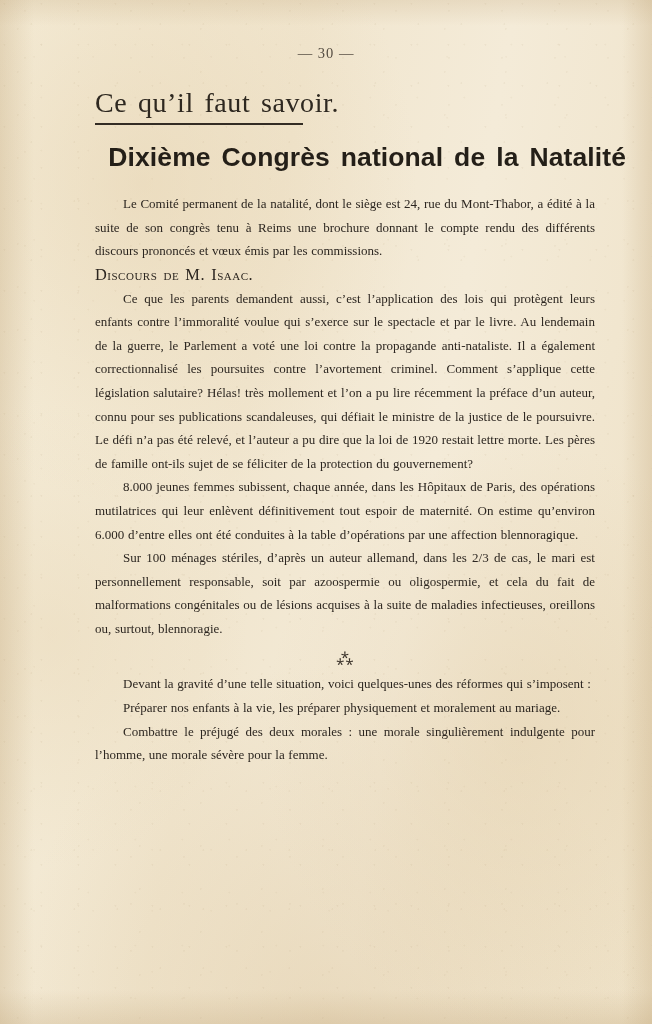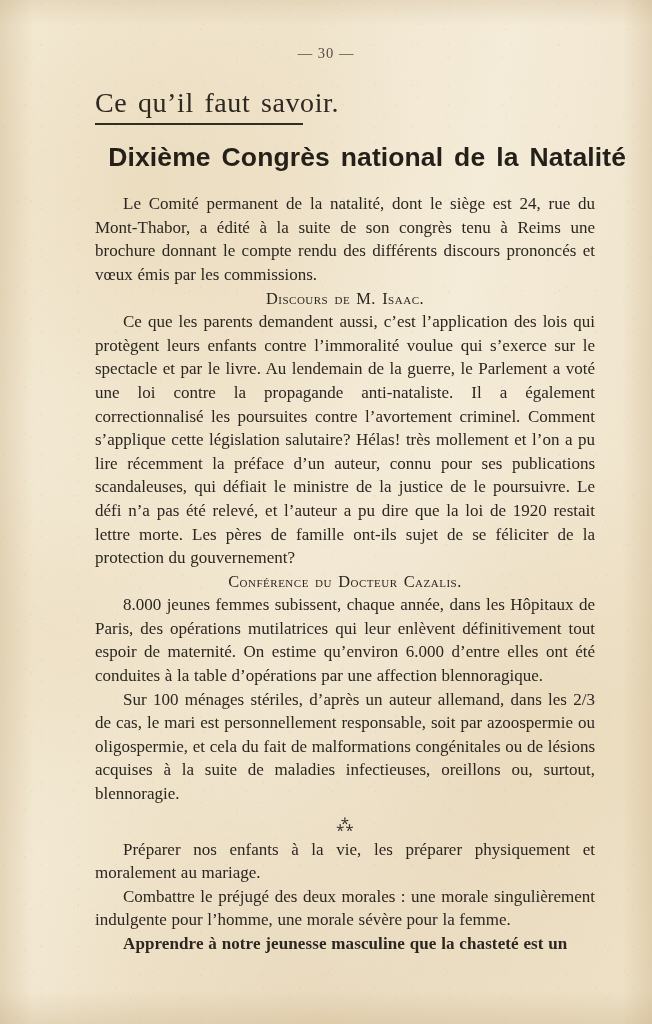--- a/index.html
+++ b/index.html
@@ -105,32 +105,32 @@
 
   
   .body {
     margin: 19px 0 0 0;
     padding: 0 57px 0 95px;
   }
   p.para {
     margin: 0;
     text-indent: 28px;
     text-align: justify;
-    font-size: 17px;
+    font-size: 13px;
     line-height: 23.6px;
     word-spacing: 0.4px;
     color: #2c2620;
     hyphens: manual;
   }
 
   
   p.speaker {
     margin: 0;
     text-indent: 0;
-    text-align: center;
+    text-align: left;
     font-size: 16.4px;
     line-height: 23.6px;
     font-variant: small-caps;
     letter-spacing: 0.5px;
     word-spacing: 1.6px;
     color: #2c2620;
   }
 
   
   p.para.strong-line {
@@ -169,32 +169,31 @@
 
     <div class="body">
 
       <p class="para">Le Comité permanent de la natalité, dont le siège est 24, rue du Mont-Thabor, a édité à la suite de son congrès tenu à Reims une brochure donnant le compte rendu des différents discours prononcés et vœux émis par les commissions.</p>
 
 
       <p class="speaker">Discours de M. Isaac.</p>
 
       <p class="para">Ce que les parents demandent aussi, c’est l’application des lois qui protègent leurs enfants contre l’immoralité voulue qui s’exerce sur le spectacle et par le livre. Au lendemain de la guerre, le Parlement a voté une loi contre la propagande anti-nataliste. Il a également correctionnalisé les poursuites contre l’avortement criminel. Comment s’applique cette législation salutaire? Hélas! très mollement et l’on a pu lire récemment la préface d’un auteur, connu pour ses publications scandaleuses, qui défiait le ministre de la justice de le poursuivre. Le défi n’a pas été relevé, et l’auteur a pu dire que la loi de 1920 restait lettre morte. Les pères de famille ont-ils sujet de se féliciter de la protection du gouvernement?</p>
 
-      <p class="speaker">Conférence du Docteur Cazalis.</p>
 
       <p class="para">8.000 jeunes femmes subissent, chaque année, dans les Hôpitaux de Paris, des opérations mutilatrices qui leur enlèvent définitivement tout espoir de maternité. On estime qu’environ 6.000 d’entre elles ont été conduites à la table d’opérations par une affection blennoragique.</p>
 
       <p class="para">Sur 100 ménages stériles, d’après un auteur allemand, dans les 2/3 de cas, le mari est personnellement responsable, soit par azoospermie ou oligospermie, et cela du fait de malformations congénitales ou de lésions acquises à la suite de maladies infectieuses, oreillons ou, surtout, blennoragie.</p>
 
       <div class="asterism">⁂</div>
 
+      <p class="para">Devant la gravité d’une telle situation, voici quelques-unes des réformes qui s’imposent :</p>
 
       <p class="para">Préparer nos enfants à la vie, les préparer physiquement et moralement au mariage.</p>
 
       <p class="para">Combattre le préjugé des deux morales : une morale singulièrement indulgente pour l’homme, une morale sévère pour la femme.</p>
 
-      <p class="para strong-line">Apprendre à notre jeunesse masculine que la chasteté est un</p>
 
     </div>
   </div>
 
   <div id="vignette"></div>
 </div>
 
 </body></html>

